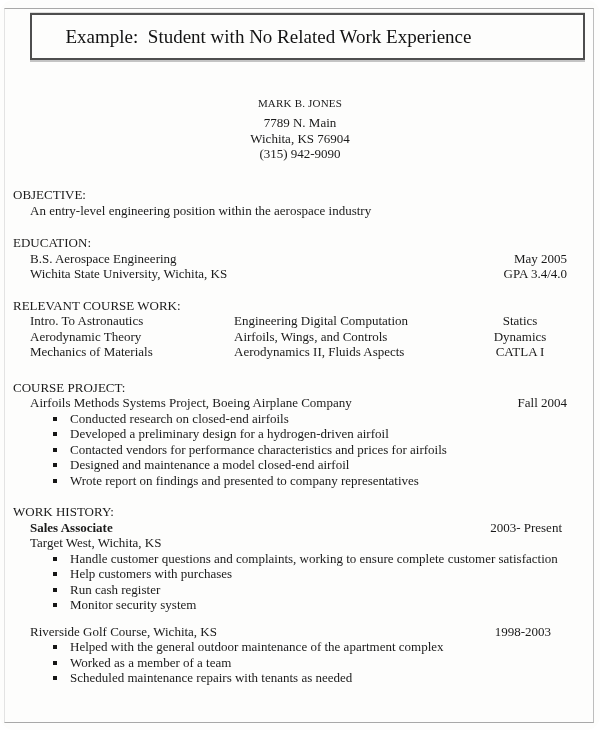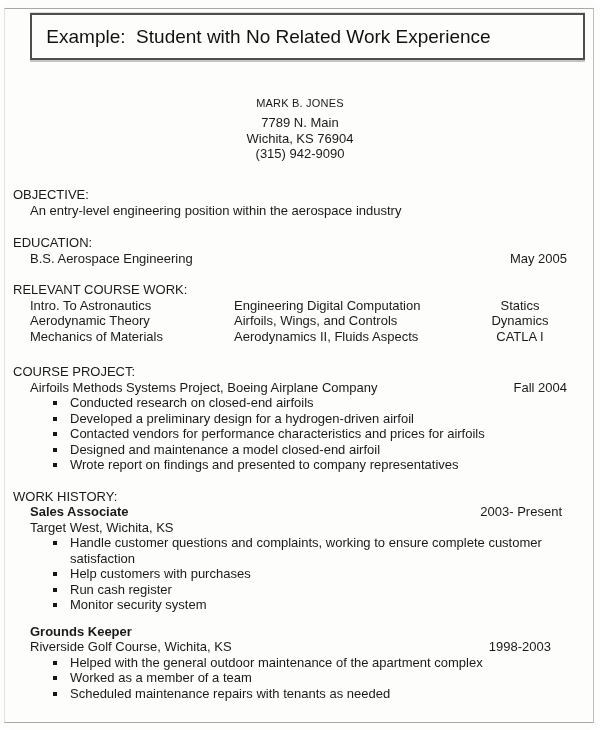--- a/index.html
+++ b/index.html
@@ -1,21 +1,21 @@
 <!DOCTYPE html>
 <html><head>
 <meta charset="utf-8">
 <style>
   html,body{margin:0;padding:0;background:#ffffff;}
   .page{
     position:relative;
     width:600px;height:730px;
     background:#fdfdfc;
     overflow:hidden;
-    font-family:Liberation Sans, sans-serif;
+    font-family:Liberation Serif, serif;
     color:#1a1a1a;
     box-sizing:border-box;
     border-radius:14px;
   }
   
   .scan-frame{
     position:absolute;left:4px;right:6px;top:8px;bottom:7px;
     border-top:1px solid #a8a8a8;
     border-bottom:1px solid #a8a8a8;
     border-right:1px solid #bdbdbd;
@@ -93,20 +93,24 @@
       <div class="sec-heading">OBJECTIVE:</div>
       <div class="ind">An entry-level engineering position within the aerospace industry</div>
     </div>
 
     <div class="sec-education">
       <div class="sec-heading">EDUCATION:</div>
       <div class="jrow">
         <span class="left">B.S. Aerospace Engineering</span>
         <span>May 2005</span>
       </div>
+      <div class="jrow">
+        <span class="left">Wichita State University, Wichita, KS</span>
+        <span>GPA 3.4/4.0</span>
+      </div>
     </div>
 
     <div class="sec-coursework">
       <div class="sec-heading">RELEVANT COURSE WORK:</div>
       <div class="course-row">
         <span class="c1">Intro. To Astronautics</span>
         <span class="c2">Engineering Digital Computation</span>
         <span class="c3">Statics</span>
       </div>
       <div class="course-row">
@@ -170,21 +174,20 @@
           <span class="bsq"></span>
           <span class="btxt">Run cash register</span>
         </div>
         <div class="brow">
           <span class="bsq"></span>
           <span class="btxt">Monitor security system</span>
         </div>
       </div>
 
       <div class="job-2">
-        <div class="ind bold">Grounds Keeper</div>
         <div class="jrow">
           <span class="left">Riverside Golf Course, Wichita, KS</span>
           <span class="date-off-2">1998-2003</span>
         </div>
         <div class="brow">
           <span class="bsq"></span>
           <span class="btxt">Helped with the general outdoor maintenance of the apartment complex</span>
         </div>
         <div class="brow">
           <span class="bsq"></span>

